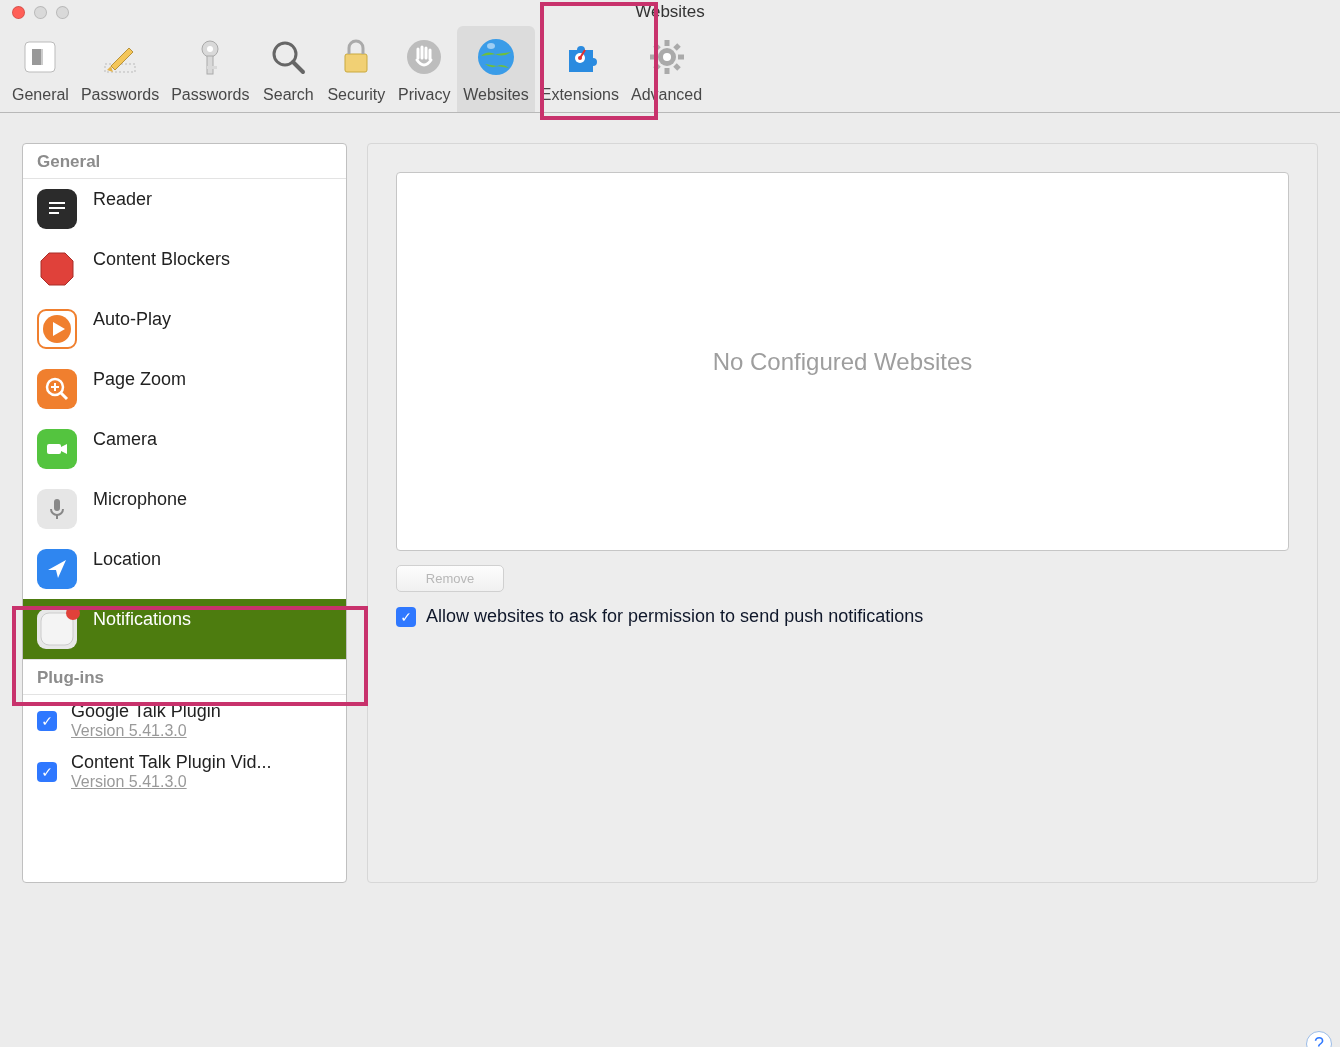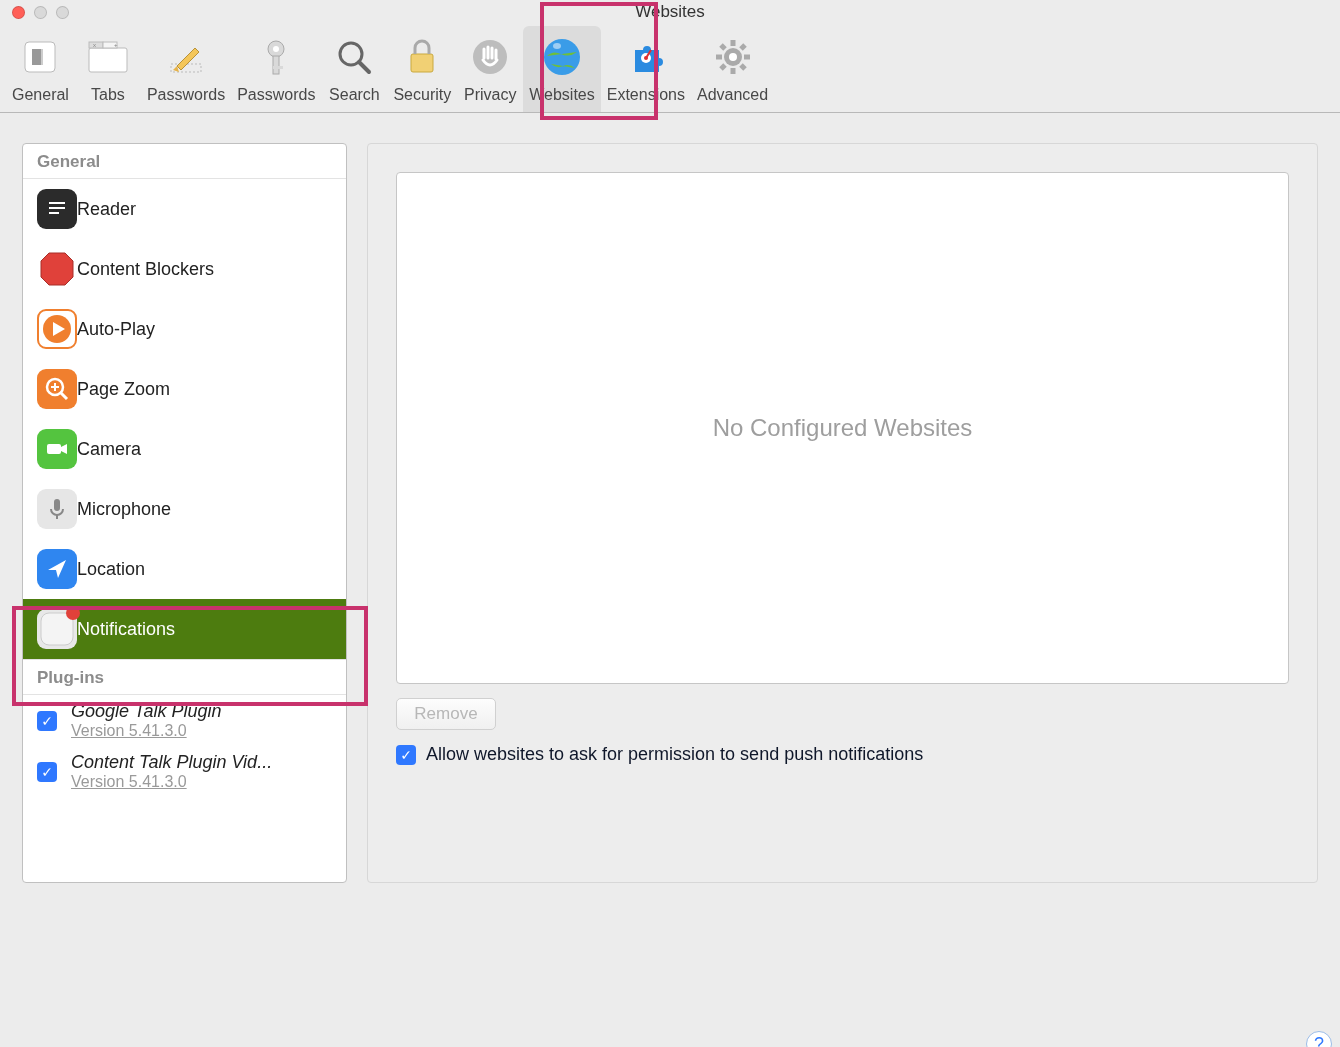--- a/index.html
+++ b/index.html
@@ -100,23 +100,23 @@
 }
 .sidebar-section-header {
   font-size: 17px;
   font-weight: 600;
   color: #8c8c8c;
   padding: 8px 14px 6px 14px;
   border-bottom: 1px solid #e3e3e3;
 }
 .sidebar-item {
   display: flex;
-  align-items: center;
+  align-items: flex-start;
   padding: 10px 14px;
-  gap: 0;
+  gap: 16px;
   cursor: pointer;
 }
 .sidebar-item.selected {
   background: #4d7c0f;
   color: #fff;
 }
 .sidebar-item.selected .sidebar-item-label { color: #fff; }
 .sidebar-item-label { font-size: 18px; color: #222; }
 .sidebar-icon {
   width: 40px; height: 40px; border-radius: 9px;
@@ -132,58 +132,58 @@
   gap: 14px;
 }
 .plugin-check {
   width: 20px; height: 20px; border-radius: 4px;
   background: #2f78ff;
   display: flex; align-items: center; justify-content: center;
   color: #fff; font-size: 14px;
   flex-shrink: 0;
 }
 .plugin-text { display: flex; flex-direction: column; }
-.plugin-name { font-size: 18px; color: #222; white-space: nowrap; overflow: hidden; text-overflow: ellipsis; max-width: 250px; font-style: italic;}
+.plugin-name { font-size: 18px; color: #222; white-space: nowrap; overflow: hidden; text-overflow: ellipsis; max-width: 250px;}
 .plugin-version { font-size: 16px; color: #9a9a9a; text-decoration: underline; }
 .main-panel {
   flex: 1;
   background: #ededed;
   border: 1px solid #d7d7d7;
   border-radius: 4px;
   padding: 28px 28px 18px 28px;
   display: flex;
   flex-direction: column;
   height: 740px;
 }
 .main-heading {
   font-size: 20px;
   color: #3c3c3c;
   margin-bottom: 16px;
 }
 .websites-list {
   flex: 0 0 auto;
-  height: 512px;
+  height: 379px;
   background: #fff;
   border: 1px solid #c6c6c6;
   border-radius: 4px;
   display: flex;
   align-items: center;
   justify-content: center;
 }
 .empty-text {
   font-size: 24px;
   color: #9e9e9e;
 }
 .remove-row {
   padding: 14px 0;
 }
 .remove-btn {
-  width: 100px;
+  width: 108px;
   padding: 5px 8px;
-  font-size: 17px;
+  font-size: 13px;
   color: #b7b7b7;
   background: linear-gradient(#fdfdfd,#f0f0f0);
   border: 1px solid #d0d0d0;
   border-radius: 5px;
   text-align: center;
 }
 .allow-row {
   display: flex;
   align-items: center;
   gap: 10px;
@@ -230,32 +230,20 @@
       <div class="toolbar-icon">
         <svg width="42" height="42" viewBox="0 0 42 42">
             <rect x="6" y="6" width="30" height="30" rx="4" fill="#fff" stroke="#bbb"></rect>
             <rect x="13" y="13" width="9" height="16" fill="#999"></rect>
             <rect x="22" y="13" width="2" height="16" fill="#ccc"></rect>
           </svg>
       </div>
       <div class="toolbar-label">General</div>
     </div>
 
-    <div class="toolbar-item">
-      <div class="toolbar-icon">
-        <svg width="46" height="42" viewBox="0 0 46 42">
-            <rect x="4" y="12" width="38" height="24" rx="2" fill="#fff" stroke="#bbb"></rect>
-            <rect x="4" y="6" width="14" height="6" fill="#ddd" stroke="#bbb"></rect>
-            <rect x="18" y="6" width="14" height="6" fill="#f5f5f5" stroke="#bbb"></rect>
-            <text x="8" y="11" font-size="6" fill="#888">x</text>
-            <text x="29" y="11" font-size="6" fill="#888">+</text>
-          </svg>
-      </div>
-      <div class="toolbar-label">Tabs</div>
-    </div>
 
     <div class="toolbar-item">
       <div class="toolbar-icon">
         <svg width="42" height="42" viewBox="0 0 42 42">
             <rect x="6" y="28" width="30" height="8" fill="none" stroke="#bbb" stroke-dasharray="2 2"></rect>
             <path d="M 12 30 L 30 12 L 34 16 L 16 34 Z" fill="#f4c659" stroke="#b8923a"></path>
             <path d="M 12 30 L 14 36 L 8 34 Z" fill="#e6b34a"></path>
           </svg>
       </div>
       <div class="toolbar-label">Passwords</div>

